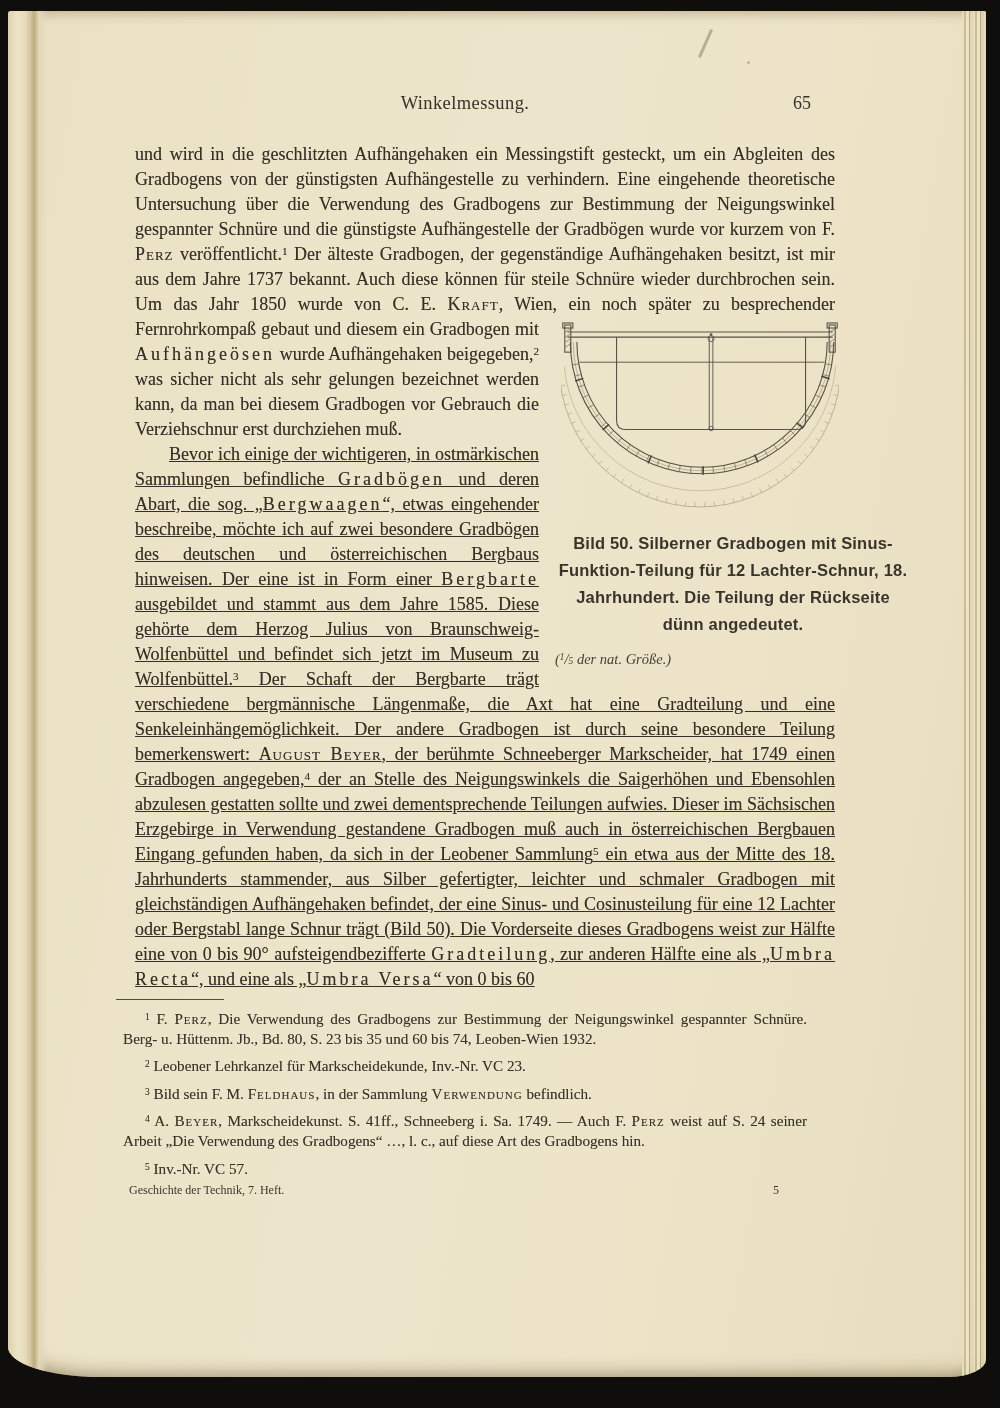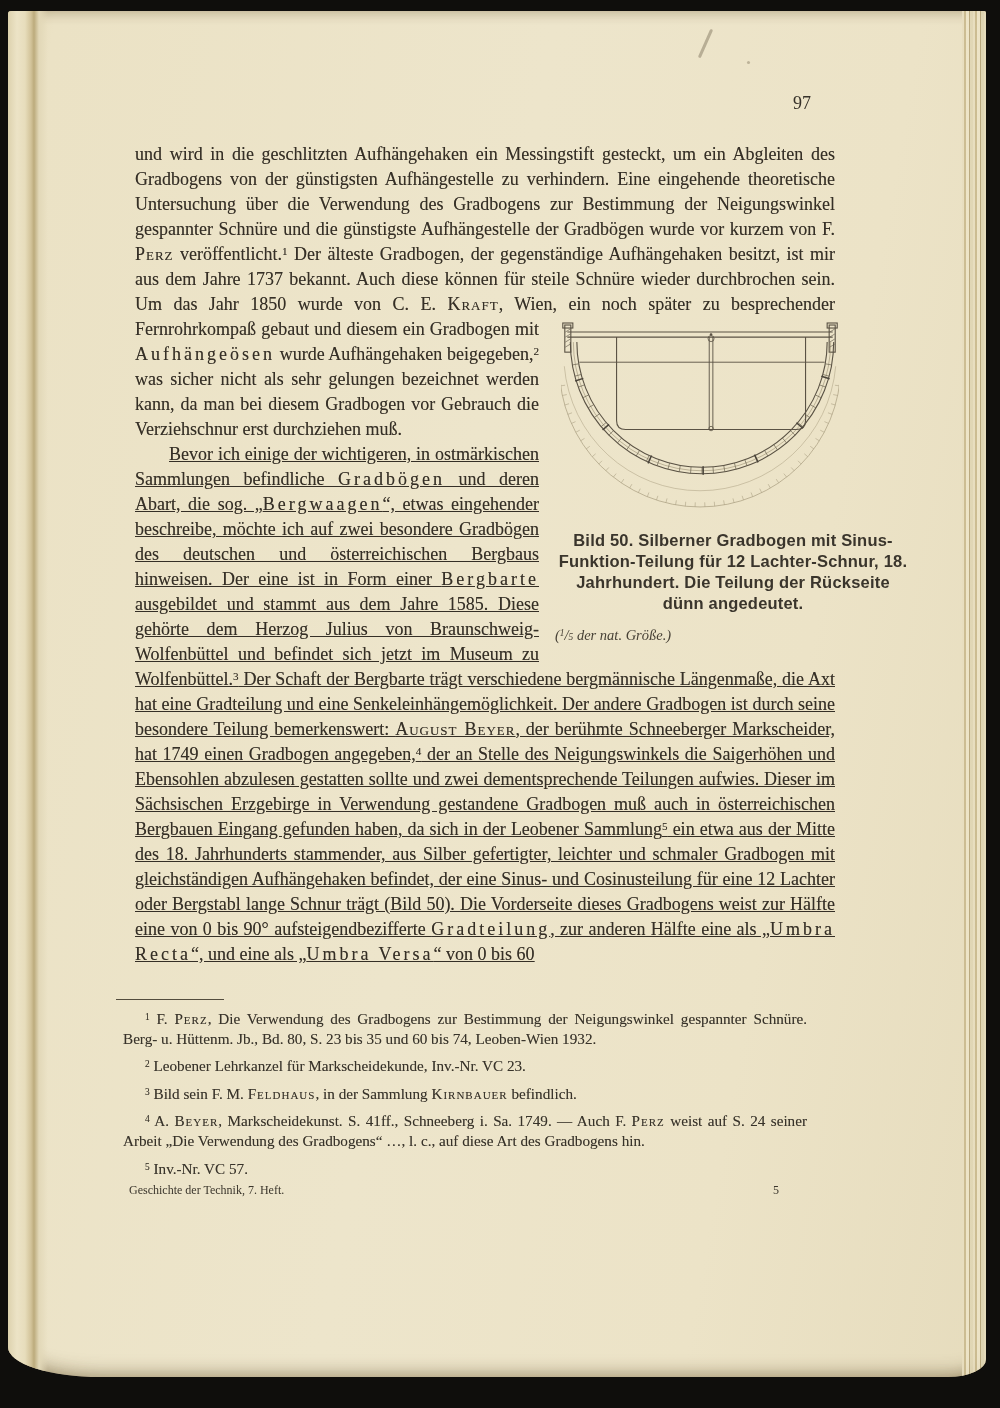--- a/index.html
+++ b/index.html
@@ -48,21 +48,21 @@
   .sup{font-size:.62em;vertical-align:.45em;line-height:0;}
   .sp{letter-spacing:3px;}
 
   .fig{
     display:block;float:right;width:356px;
     margin:5px -76px 10px 16px;   
   }
   .fig svg{display:block;margin:0 auto 0 6px;}
   .cap{
     font-family:"Liberation Sans", sans-serif;
-    font-size:16.5px;line-height:21px;font-weight:bold;
+    font-size:16.5px;line-height:27px;font-weight:bold;
     text-align:center;color:#3a352c;margin-top:15px;letter-spacing:.2px;
     text-shadow:none;
   }
   .scale{
     display:block;margin-top:7px;
     font-family:"Liberation Serif", serif;font-style:italic;
     font-size:14.5px;color:#47413５6;color:#474136;text-shadow:none;
   }
   .supf{font-size:.65em;vertical-align:.4em;}
   .subf{font-size:.65em;vertical-align:-.05em;}
@@ -84,21 +84,22 @@
 </style>
 </head>
 <body>
 
 <div class="page">
   <div class="gutter"></div>
   <div class="pencil-mark"></div>
   <div class="speck"></div>
 
   <div class="header">
-    <span class="pagenum">97</span>
+    <span class="running-title">Winkelmessung.</span>
+    <span class="pagenum">65</span>
   </div>
 
   <div class="main">
     <p><span><span>und wird in die geschlitzten Aufhängehaken ein Messingstift gesteckt, um ein Abgleiten des Gradbogens von der günstigsten Aufhängestelle zu verhindern. Eine eingehende theoretische Untersuchung über die Verwendung des Gradbogens zur Bestimmung der Neigungswinkel gespannter Schnüre und die günstigste Aufhängestelle der Gradbögen wurde vor kurzem von F. </span><span class="sc">Perz</span><span> veröffentlicht.</span><span class="sup">1</span><span> Der älteste Gradbogen, der gegenständige Aufhängehaken besitzt, ist mir aus dem Jahre 1737 bekannt. Auch diese können für steile Schnüre wieder durchbrochen sein. Um das Jahr 1850 wurde von C. E. </span><span class="sc">Kraft</span><span>, Wien, ein noch später zu besprechender Fernrohrkompaß gebaut und diesem ein Gradbogen mit </span></span><span class="fig">
           <svg width="278" height="193" viewBox="0 0 276 192" xmlns="http://www.w3.org/2000/svg">
         <g stroke="#5a5244" stroke-width="1.1" fill="none">
           <g>
             <path d="M6 10 H270"></path>
             <path d="M6 15 H270"></path>
           </g>
@@ -224,21 +225,21 @@
           <span class="cap" style="display:block">Bild 50. Silberner Gradbogen mit Sinus-Funktion-Teilung für 12 Lachter-Schnur, 18. Jahrhundert. Die Teilung der Rückseite dünn angedeutet.</span>
           <span class="scale"><span>(</span><span class="supf">1</span><span>/</span><span class="subf">5</span><span> der nat. Größe.)</span></span>
         </span><span><span class="sp">Aufhängeösen</span><span> wurde Aufhängehaken beigegeben,</span><span class="sup">2</span><span> was sicher nicht als sehr gelungen bezeichnet werden kann, da man bei diesem Gradbogen vor Gebrauch die Verziehschnur erst durchziehen muß.</span></span></p>
     <p class="indent"><span><span>Bevor ich einige der wichtigeren, in ostmärkischen Sammlungen befindliche </span><span class="sp">Gradbögen</span><span> und deren Abart, die sog. „</span><span class="sp">Bergwaagen</span><span>“, etwas eingehender beschreibe, möchte ich auf zwei besondere Gradbögen des deutschen und österreichischen Bergbaus hinweisen. Der eine ist in Form einer </span><span class="sp">Bergbarte</span><span> ausgebildet und stammt aus dem Jahre 1585. Diese gehörte dem Herzog Julius von Braunschweig-Wolfenbüttel und befindet sich jetzt im Museum zu Wolfenbüttel.</span><span class="sup">3</span><span> Der Schaft der Bergbarte trägt verschiedene bergmännische Längenmaße, die Axt hat eine Gradteilung und eine Senkeleinhängemöglichkeit. Der andere Gradbogen ist durch seine besondere Teilung bemerkenswert: </span><span class="sc">August Beyer</span><span>, der berühmte Schneeberger Markscheider, hat 1749 einen Gradbogen angegeben,</span><span class="sup">4</span><span> der an Stelle des Neigungswinkels die Saigerhöhen und Ebensohlen abzulesen gestatten sollte und zwei dementsprechende Teilungen aufwies. Dieser im Sächsischen Erzgebirge in Verwendung gestandene Gradbogen muß auch in österreichischen Bergbauen Eingang gefunden haben, da sich in der Leobener Sammlung</span><span class="sup">5</span><span> ein etwa aus der Mitte des 18. Jahrhunderts stammender, aus Silber gefertigter, leichter und schmaler Gradbogen mit gleichständigen Aufhängehaken befindet, der eine Sinus- und Cosinusteilung für eine 12 Lachter oder Bergstabl lange Schnur trägt (Bild 50). Die Vorderseite dieses Gradbogens weist zur Hälfte eine von 0 bis 90° aufsteigendbezifferte </span><span class="sp">Gradteilung</span><span>, zur anderen Hälfte eine als „</span><span class="sp">Umbra Recta</span><span>“, und eine als „</span><span class="sp">Umbra Versa</span><span>“ von 0 bis 60</span></span></p>
   </div>
 
   <div class="footnotes">
     <div class="fn-rule"></div>
     <p class="fn"><span class="sup">1</span><span> F. </span><span class="sc">Perz</span><span>, Die Verwendung des Gradbogens zur Bestimmung der Neigungswinkel gespannter Schnüre. Berg- u. Hüttenm. Jb., Bd. 80, S. 23 bis 35 und 60 bis 74, Leoben-Wien 1932.</span></p>
     <p class="fn"><span class="sup">2</span><span> Leobener Lehrkanzel für Markscheidekunde, Inv.-Nr. VC 23.</span></p>
-    <p class="fn"><span class="sup">3</span><span> Bild sein F. M. </span><span class="sc">Feldhaus</span><span>, in der Sammlung </span><span class="sc">Kirnbauer</span><span> befindlich.</span></p>
+    <p class="fn"><span class="sup">3</span><span> Bild sein F. M. </span><span class="sc">Feldhaus</span><span>, in der Sammlung </span><span class="sc">Verwendung</span><span> befindlich.</span></p>
     <p class="fn"><span class="sup">4</span><span> A. </span><span class="sc">Beyer</span><span>, Markscheidekunst. S. 41ff., Schneeberg i. Sa. 1749. — Auch F. </span><span class="sc">Perz</span><span> weist auf S. 24 seiner Arbeit „Die Verwendung des Gradbogens“ …, l. c., auf diese Art des Gradbogens hin.</span></p>
     <p class="fn"><span class="sup">5</span><span> Inv.-Nr. VC 57.</span></p>
   </div>
 
   <div class="footer">
     <span>Geschichte der Technik, 7. Heft.</span>
     <span>5</span>
   </div>
 
   <div class="edge-right"></div>

